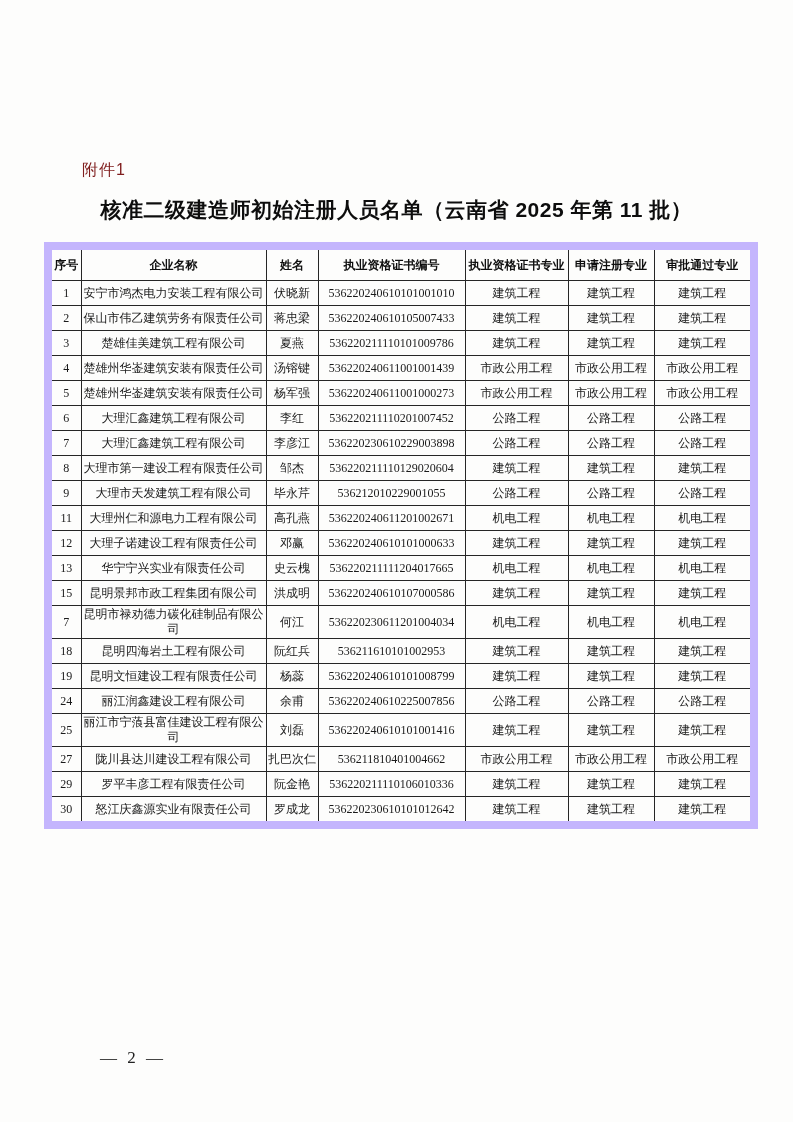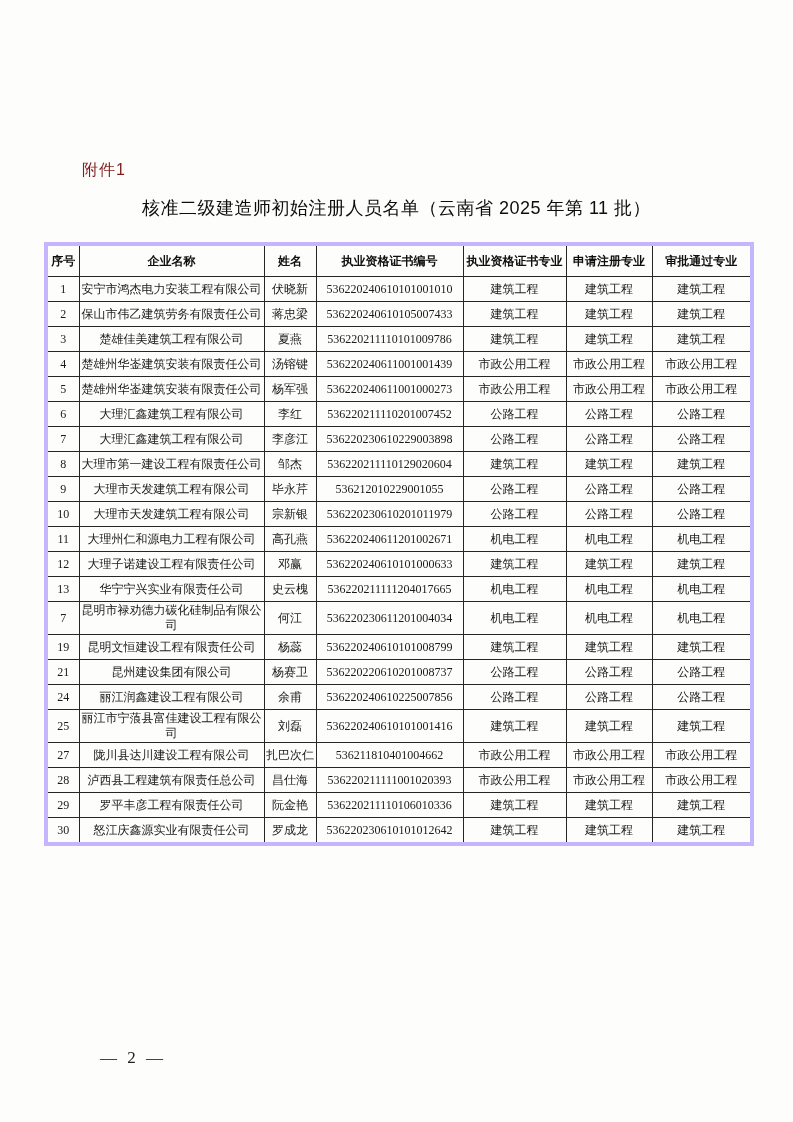--- a/index.html
+++ b/index.html
@@ -11,38 +11,38 @@
     position:relative;
     overflow:hidden;
   }
   .page{position:absolute;inset:0;}
   .attachment{
     position:absolute;left:72px;top:160px;
     font-size:16px;letter-spacing:1px;color:#7f1d1d;margin-left:10px;
   }
   .doc-title{
     position:absolute;left:0;top:196px;width:100%;
-    text-align:center;font-size:18px;font-weight:normal;color:#0d0d0d;
+    text-align:center;font-size:21px;font-weight:bold;color:#0d0d0d;
     letter-spacing:0.5px;
   }
   table.reg{
     position:absolute;left:44px;top:242px;
     border-collapse:collapse;
     table-layout:fixed;
     width:706px;
     background:transparent;
   }
   table.reg th, table.reg td{
     border:1px solid #262626;
     text-align:center;
     vertical-align:middle;
     padding:1px 1px;
     overflow:hidden;
   }
-  table.reg{border:4px solid #c4b5fd;}
+  table.reg{border:8px solid #c4b5fd;}
   table.reg th{
     font-size:12px;font-weight:bold;color:#0f0f0f;
     height:28px;line-height:14px;
   }
   table.reg td{
     font-size:12px;color:#1a1a1a;
     height:22px;line-height:15px;
   }
   td.c0{font-family:"Liberation Serif", serif;font-size:12.5px;}
   td.c1{line-height:14.5px;}
@@ -167,29 +167,20 @@
         <tr>
           <td class="c0">9</td>
           <td class="c1">大理市天发建筑工程有限公司</td>
           <td class="c2">毕永芹</td>
           <td class="c3">536212010229001055</td>
           <td class="c4">公路工程</td>
           <td class="c5">公路工程</td>
           <td class="c6">公路工程</td>
         </tr>
         <tr>
-          <td class="c0">10</td>
-          <td class="c1">大理市天发建筑工程有限公司</td>
-          <td class="c2">宗新银</td>
-          <td class="c3">536220230610201011979</td>
-          <td class="c4">公路工程</td>
-          <td class="c5">公路工程</td>
-          <td class="c6">公路工程</td>
-        </tr>
-        <tr>
           <td class="c0">11</td>
           <td class="c1">大理州仁和源电力工程有限公司</td>
           <td class="c2">高孔燕</td>
           <td class="c3">536220240611201002671</td>
           <td class="c4">机电工程</td>
           <td class="c5">机电工程</td>
           <td class="c6">机电工程</td>
         </tr>
         <tr>
           <td class="c0">12</td>
@@ -203,45 +194,54 @@
         <tr>
           <td class="c0">13</td>
           <td class="c1">华宁宁兴实业有限责任公司</td>
           <td class="c2">史云槐</td>
           <td class="c3">536220211111204017665</td>
           <td class="c4">机电工程</td>
           <td class="c5">机电工程</td>
           <td class="c6">机电工程</td>
         </tr>
         <tr>
+          <td class="c0">15</td>
+          <td class="c1">昆明景邦市政工程集团有限公司</td>
+          <td class="c2">洪成明</td>
+          <td class="c3">536220240610107000586</td>
+          <td class="c4">建筑工程</td>
+          <td class="c5">建筑工程</td>
+          <td class="c6">建筑工程</td>
+        </tr>
+        <tr>
           <td class="c0">7</td>
           <td class="c1">昆明市禄劝德力碳化硅制品有限公司</td>
           <td class="c2">何江</td>
           <td class="c3">536220230611201004034</td>
           <td class="c4">机电工程</td>
           <td class="c5">机电工程</td>
           <td class="c6">机电工程</td>
         </tr>
         <tr>
+          <td class="c0">18</td>
+          <td class="c1">昆明四海岩土工程有限公司</td>
+          <td class="c2">阮红兵</td>
+          <td class="c3">536211610101002953</td>
+          <td class="c4">建筑工程</td>
+          <td class="c5">建筑工程</td>
+          <td class="c6">建筑工程</td>
+        </tr>
+        <tr>
           <td class="c0">19</td>
           <td class="c1">昆明文恒建设工程有限责任公司</td>
           <td class="c2">杨蕊</td>
           <td class="c3">536220240610101008799</td>
           <td class="c4">建筑工程</td>
           <td class="c5">建筑工程</td>
           <td class="c6">建筑工程</td>
-        </tr>
-        <tr>
-          <td class="c0">21</td>
-          <td class="c1">昆州建设集团有限公司</td>
-          <td class="c2">杨赛卫</td>
-          <td class="c3">536220220610201008737</td>
-          <td class="c4">公路工程</td>
-          <td class="c5">公路工程</td>
-          <td class="c6">公路工程</td>
         </tr>
         <tr>
           <td class="c0">24</td>
           <td class="c1">丽江润鑫建设工程有限公司</td>
           <td class="c2">余甫</td>
           <td class="c3">536220240610225007856</td>
           <td class="c4">公路工程</td>
           <td class="c5">公路工程</td>
           <td class="c6">公路工程</td>
         </tr>
@@ -257,29 +257,20 @@
         <tr>
           <td class="c0">27</td>
           <td class="c1">陇川县达川建设工程有限公司</td>
           <td class="c2">扎巴次仁</td>
           <td class="c3">536211810401004662</td>
           <td class="c4">市政公用工程</td>
           <td class="c5">市政公用工程</td>
           <td class="c6">市政公用工程</td>
         </tr>
         <tr>
-          <td class="c0">28</td>
-          <td class="c1">泸西县工程建筑有限责任总公司</td>
-          <td class="c2">昌仕海</td>
-          <td class="c3">536220211111001020393</td>
-          <td class="c4">市政公用工程</td>
-          <td class="c5">市政公用工程</td>
-          <td class="c6">市政公用工程</td>
-        </tr>
-        <tr>
           <td class="c0">29</td>
           <td class="c1">罗平丰彦工程有限责任公司</td>
           <td class="c2">阮金艳</td>
           <td class="c3">536220211110106010336</td>
           <td class="c4">建筑工程</td>
           <td class="c5">建筑工程</td>
           <td class="c6">建筑工程</td>
         </tr>
         <tr>
           <td class="c0">30</td>

